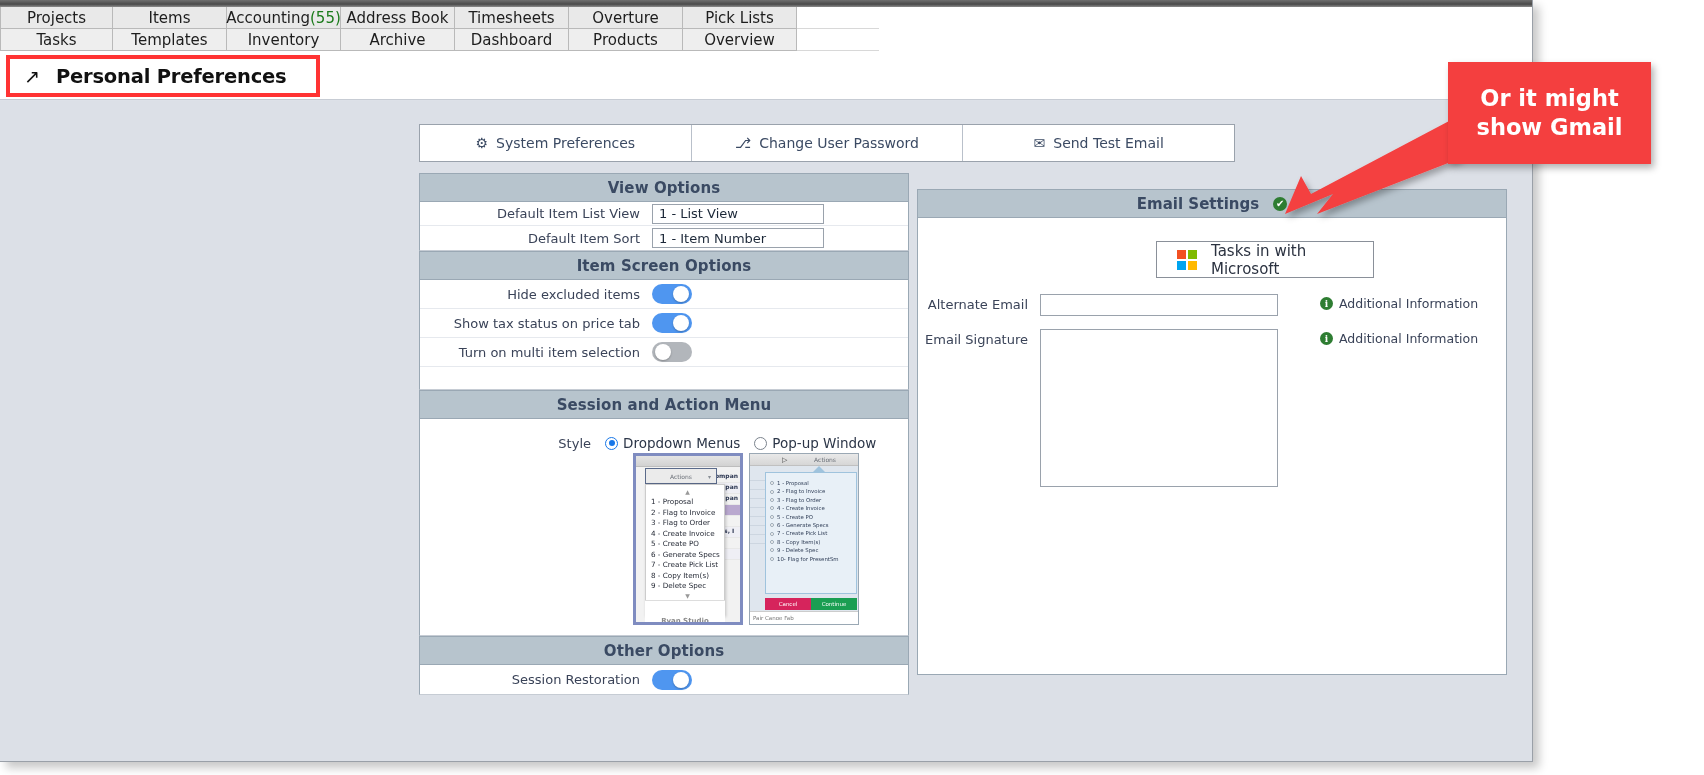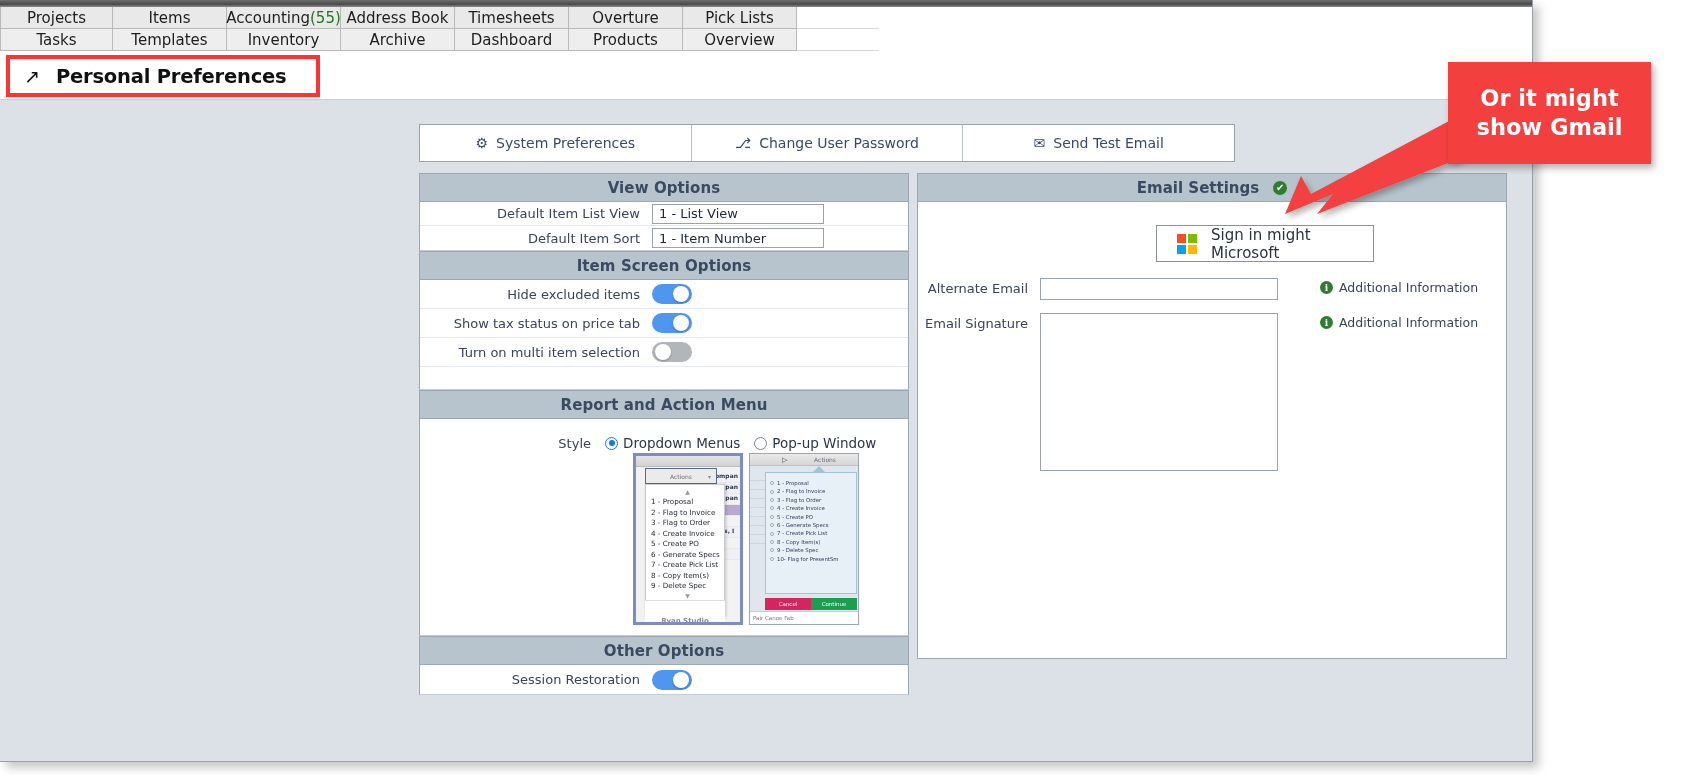--- a/index.html
+++ b/index.html
@@ -280,21 +280,21 @@
   }
   .tpu-cancel { flex:1; background:#d6245c; color:#fff; font-size:5.5px; display:flex; align-items:center; justify-content:center;}
   .tpu-cont { flex:1; background:#1a9e52; color:#fff; font-size:5.5px; display:flex; align-items:center; justify-content:center;}
   .tpu-foot {
     position:absolute; left:0; bottom:0; width:100%; height:13px;
     background:#fff; border-top:1px solid #ccc;
     font-size:5.5px; color:#777; padding-left:3px; line-height:13px;
   }
   
   .rightcard {
-    position: absolute; left: 917px; top: 72px;
+    position: absolute; left: 917px; top: 88px;
     width: 590px;
   }
   .email-head {
     background: #b7c4cd;
     border: 1px solid #9aa8b4;
     height: 29px;
     display: flex; align-items: center; justify-content: center;
     gap: 14px;
     font-size: 15px; font-weight: bold; color: #3a4a63;
   }
@@ -475,21 +475,21 @@
           </div>
           <div class="frow trow">
             <div class="flabel">Turn on multi item selection</div>
             <div class="toggle off">
                 <span class="knob"></span>
               </div>
           </div>
           <div class="frow spacer-row"></div>
         </div>
 
-        <div class="sect-head">Report and Action Menu</div>
+        <div class="sect-head">Session and Action Menu</div>
         <div class="sect-body">
           <div class="radiorow">
             <div class="rlabel">Style</div>
             <div class="radio-opt">
               <span class="radio on"></span>
               <span>Dropdown Menus</span>
             </div>
             <div class="radio-opt">
               <span class="radio"></span>
               <span>Pop-up Window</span>
@@ -612,21 +612,21 @@
           <span class="ok-dot">✔</span>
         </div>
         <div class="email-body">
           <div class="ms-btn">
             <span class="ms-logo">
               <i class="ms-r"></i>
                 <i class="ms-g"></i>
                 <i class="ms-b"></i>
                 <i class="ms-y"></i>
             </span>
-            <span class="ms-txt">Sign in might Microsoft</span>
+            <span class="ms-txt">Tasks in with Microsoft</span>
           </div>
 
           <div class="erow" style="left:0; top:76px;">
             <div class="elabel">Alternate Email</div>
             <div class="einput"></div>
             <div class="addinfo">
               <span class="info-dot">i</span>
               <span>Additional Information</span>
             </div>
           </div>

